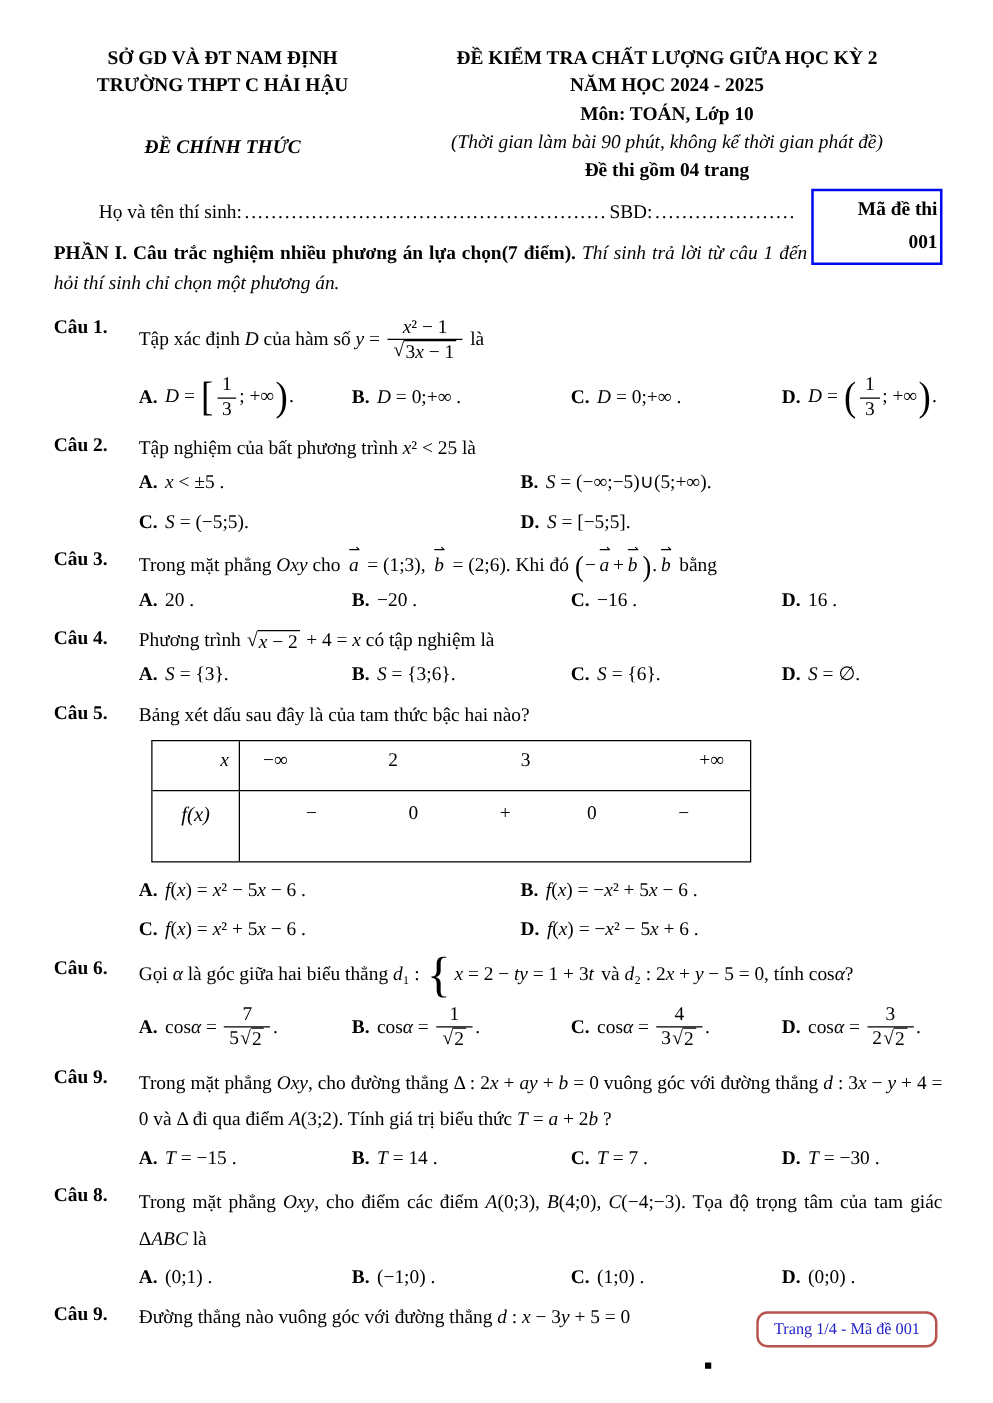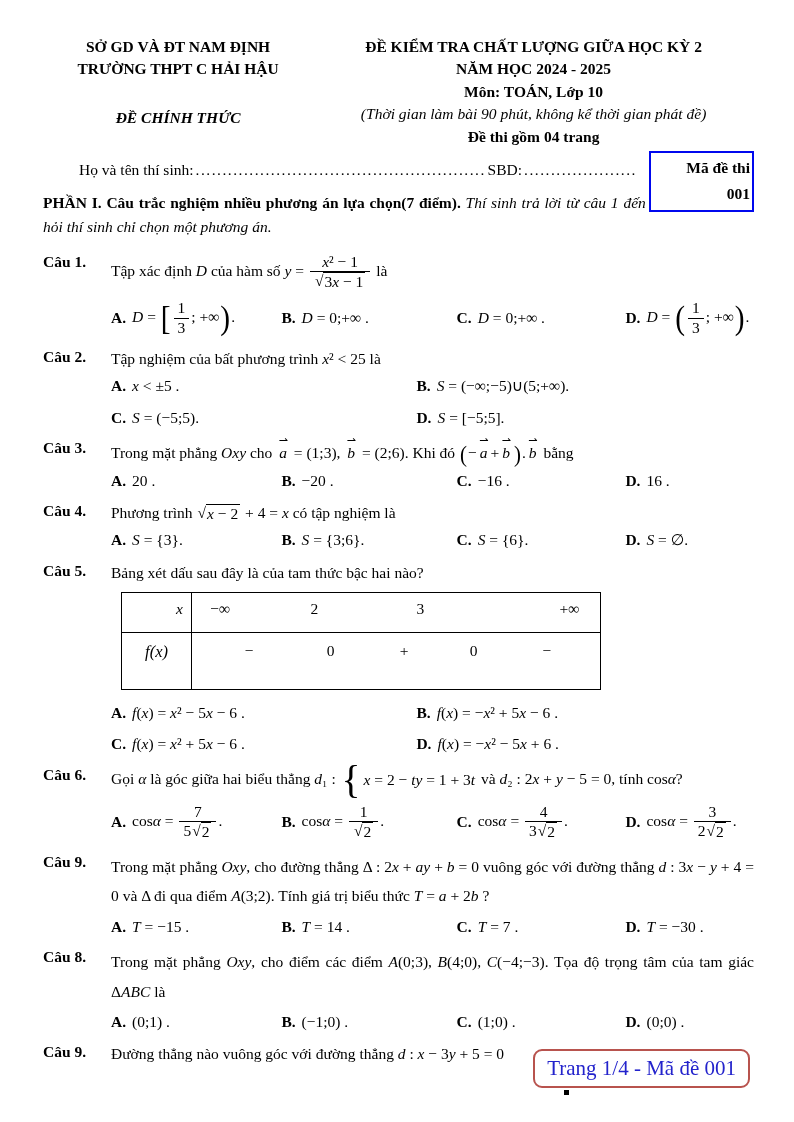--- a/index.html
+++ b/index.html
@@ -75,21 +75,21 @@
   .p-r1c2{left:56%;}
   .p-r1c3{left:92.5%;}
   .p-r2c0{left:14%;}
   .p-r2c1{left:34%;}
   .p-r2c2{left:52%;}
   .p-r2c3{left:69%;}
   .p-r2c4{left:87%;}
 
   
   .footer-box{position:absolute;top:1049px;right:44px;border:2px solid #b8534e;border-radius:9px;
-              padding:3px 12px 4px 12px;color:#2323cc;font-size:21px;background:#fff;}
+              padding:3px 12px 4px 12px;color:#2323cc;font-size:13px;background:#fff;}
   .stray-dot{position:absolute;left:564px;top:1090px;width:5px;height:5px;background:#000;}
 </style>
 </head>
 <body>
 
 <div class="page">
 
   <div class="header">
     <div class="h-left">
       <div class="hline">SỞ GD VÀ ĐT NAM ĐỊNH</div>

